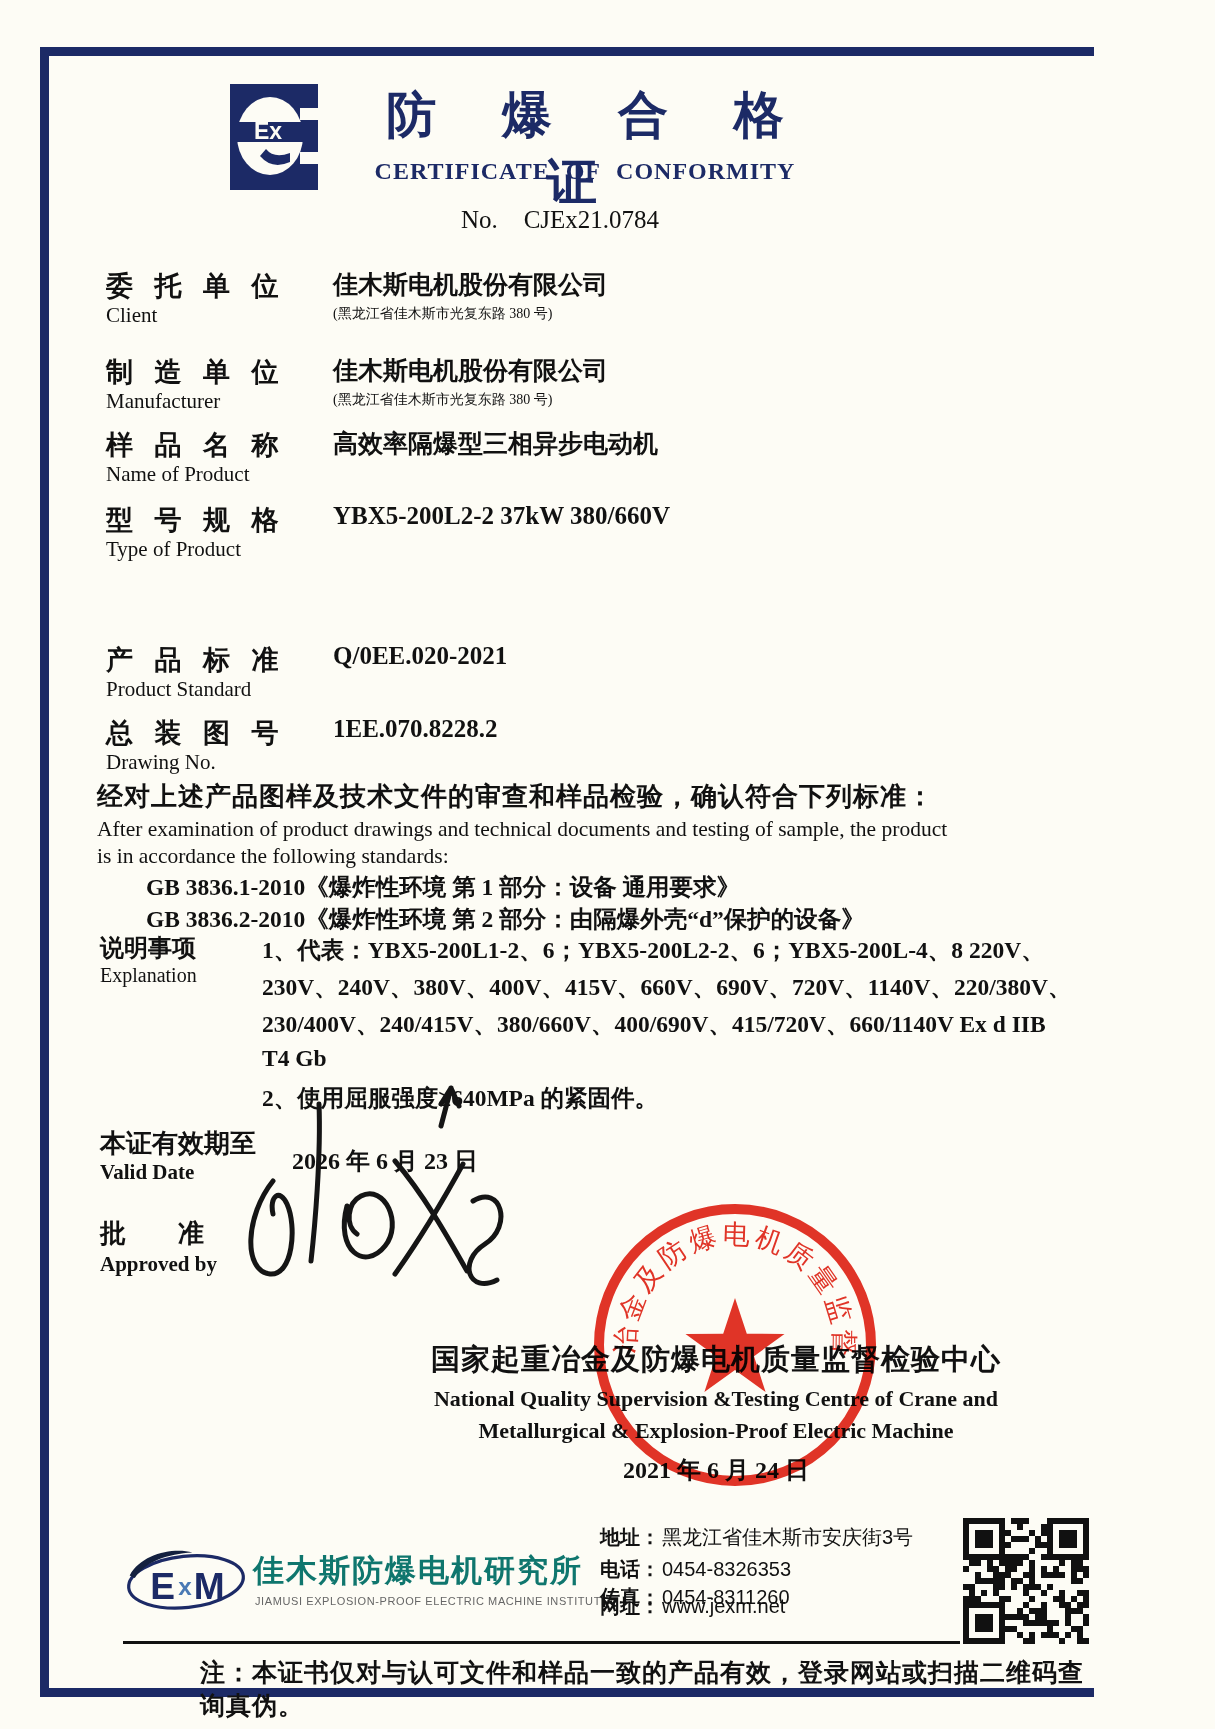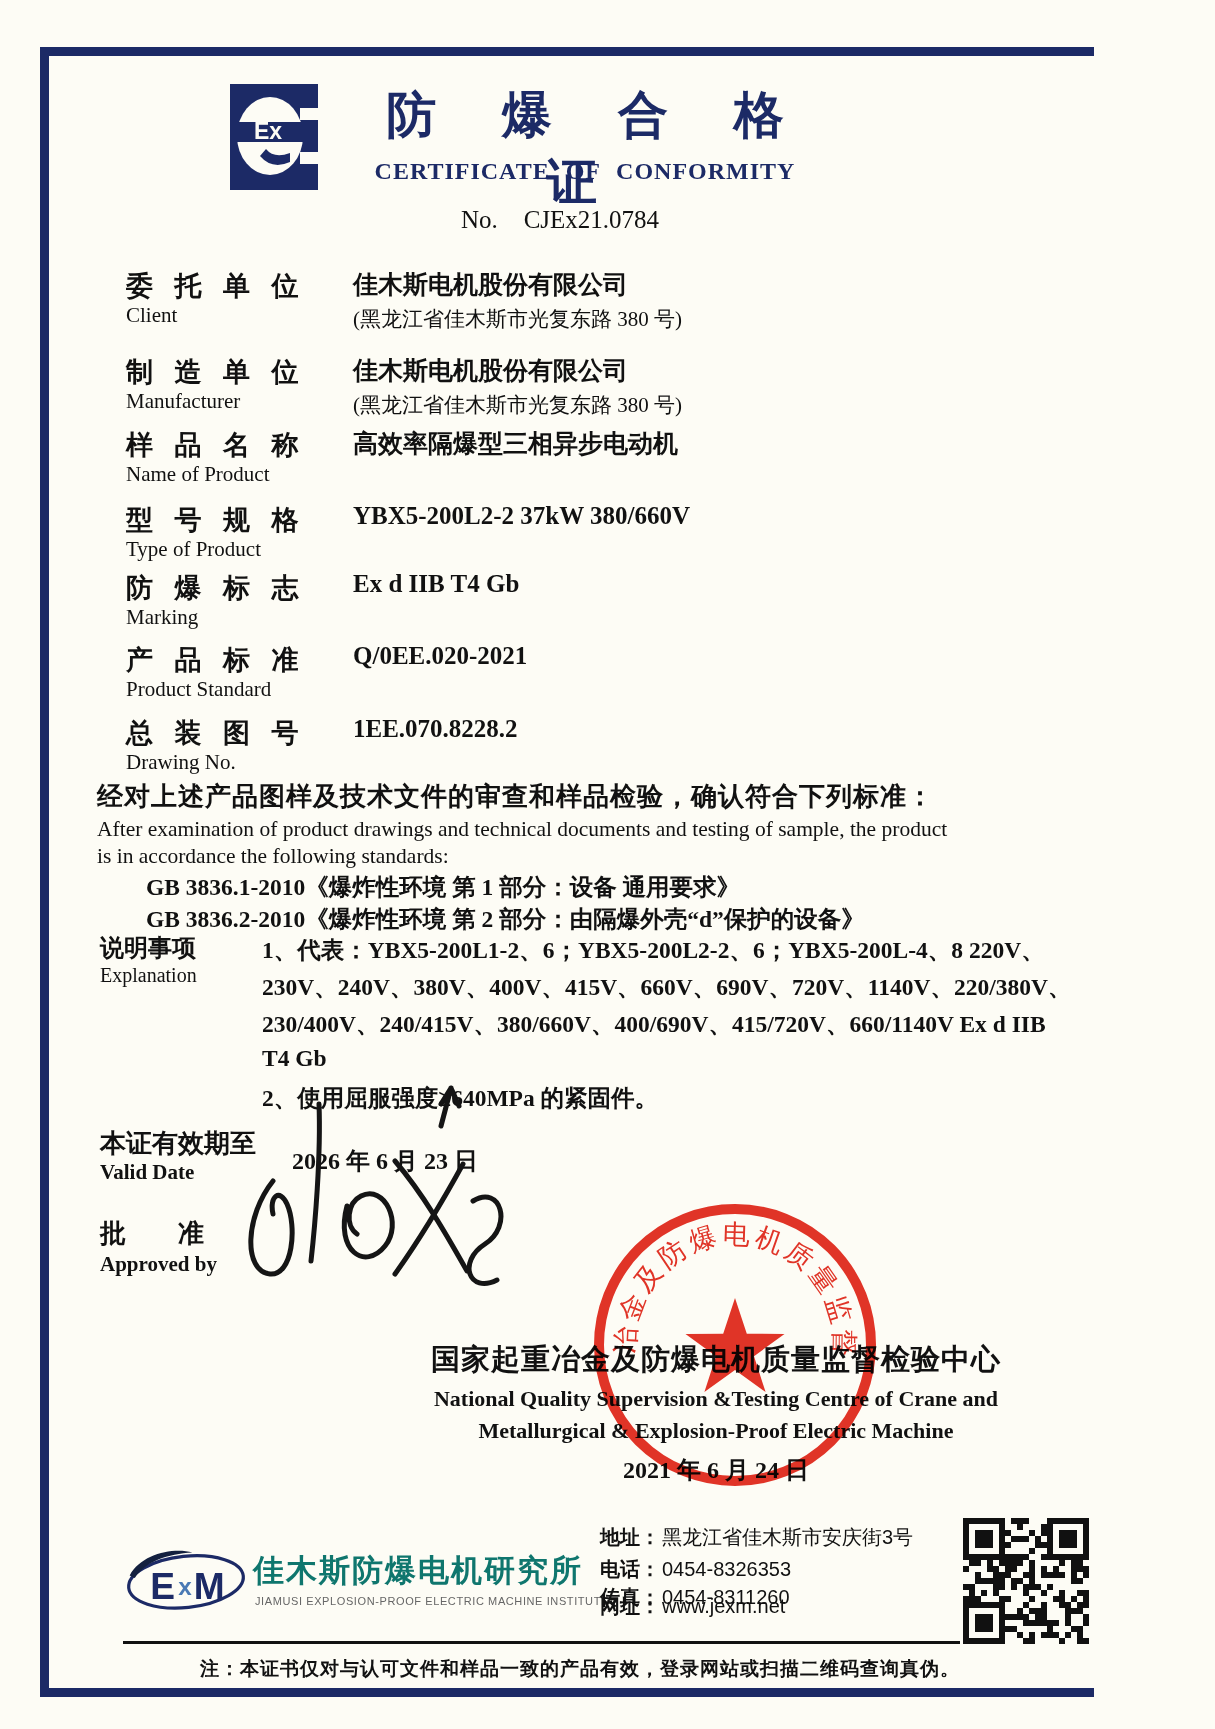--- a/index.html
+++ b/index.html
@@ -4,44 +4,44 @@
 <style>
   html,body{margin:0;padding:0;}
   body{background:#fdfcf5;font-family:"Liberation Sans","DejaVu Sans",sans-serif;color:#111;}
   .page{position:relative;width:1094px;height:1729px;background:#fdfcf5;overflow:hidden;}
   .abs{position:absolute;}
   .frame{position:absolute;left:40px;top:47px;width:1121px;height:1632px;border:9px solid #1c2a66;}
   .title-cn{left:330px;top:82px;width:510px;text-align:center;font-size:50px;font-weight:bold;color:#1c2a66;letter-spacing:26px;text-indent:26px;}
   .title-en{left:330px;top:158px;width:510px;text-align:center;font-family:"Liberation Serif","DejaVu Serif",serif;font-size:24px;font-weight:bold;color:#1c2a66;letter-spacing:1px;word-spacing:9px;}
   .no-line{left:330px;top:206px;width:460px;text-align:center;font-family:"Liberation Serif","DejaVu Serif",serif;font-size:25px;color:#111;}
   .no-line .no-label{margin-right:26px;}
-  .field{position:absolute;left:126px;width:980px;height:84px;}
+  .field{position:absolute;left:106px;width:980px;height:84px;}
   .f-cn{position:absolute;left:0;top:0;font-size:27px;font-weight:bold;letter-spacing:7px;white-space:nowrap;}
   .f-en{position:absolute;left:0;top:35px;font-family:"Liberation Serif","DejaVu Serif",serif;font-size:21px;white-space:nowrap;}
   .f-val{position:absolute;left:227px;top:0;font-family:"Liberation Serif","DejaVu Serif",serif;font-size:25px;font-weight:600;white-space:nowrap;}
-  .f-note{position:absolute;left:227px;top:37px;font-family:"Liberation Serif","DejaVu Serif",serif;font-size:21px;white-space:nowrap;}
+  .f-note{position:absolute;left:227px;top:37px;font-family:"Liberation Serif","DejaVu Serif",serif;font-size:14px;white-space:nowrap;}
   .stmt-cn{left:97px;top:779px;font-size:26px;font-weight:bold;letter-spacing:1px;}
   .stmt-en{font-family:"Liberation Serif","DejaVu Serif",serif;font-size:21.5px;}
   .gb{font-family:"Liberation Serif","DejaVu Serif",serif;font-size:23.5px;font-weight:600;}
   .expl-line{font-family:"Liberation Serif","DejaVu Serif",serif;font-size:23.5px;font-weight:600;white-space:nowrap;}
   .lbl-big{font-size:26px;font-weight:bold;}
   .lbl-en{font-family:"Liberation Serif","DejaVu Serif",serif;font-size:21px;font-weight:bold;}
   .serif-val{font-family:"Liberation Serif","DejaVu Serif",serif;font-size:24px;font-weight:600;margin-top:16px;}
   .issuer{left:416px;top:1340px;width:600px;text-align:center;}
   .issuer .cn{font-size:29px;font-weight:bold;letter-spacing:1px;}
   .issuer .en{font-family:"Liberation Serif","DejaVu Serif",serif;font-size:22px;font-weight:600;margin-top:6px;}
   .issuer .date{font-family:"Liberation Serif","DejaVu Serif",serif;font-size:24px;font-weight:600;margin-top:10px;}
   .stamp{left:590px;top:1200px;mix-blend-mode:multiply;opacity:.93;}
   .sig{left:235px;top:1066px;}
   .inst-cn{left:253px;top:1550px;font-size:31px;font-weight:bold;color:#0f766e;letter-spacing:2px;}
   .inst-en{left:255px;top:1595px;font-size:11px;color:#666;letter-spacing:.6px;}
   .contact-row{position:absolute;left:600px;font-size:20px;white-space:nowrap;}
   .contact-row .c-lab{font-weight:bold;display:inline-block;width:62px;}
   .divider{left:123px;top:1641px;width:837px;height:3px;background:#111;}
-  .note{left:200px;top:1656px;font-size:19px;font-weight:bold;letter-spacing:1px;}
+  .note{left:200px;top:1656px;font-size:25px;font-weight:bold;letter-spacing:1px;}
   .qr{left:963px;top:1518px;width:126px;height:126px;}
 </style>
 </head>
 <body>
 
 <div class="page">
   <div class="frame"></div>
 
   <div class="abs" style="left:230px;top:84px;">
     <svg width="88" height="106" viewBox="0 0 88 106">
@@ -75,25 +75,20 @@
   </div>
   <div class="field" style="top:427px;">
     <div class="f-cn">样 品 名 称</div>
     <div class="f-en">Name of Product</div>
     <div class="f-val">高效率隔爆型三相异步电动机</div>
   </div>
   <div class="field" style="top:502px;">
     <div class="f-cn">型 号 规 格</div>
     <div class="f-en">Type of Product</div>
     <div class="f-val">YBX5-200L2-2   37kW   380/660V</div>
-  </div>
-  <div class="field" style="top:570px;">
-    <div class="f-cn">防 爆 标 志</div>
-    <div class="f-en">Marking</div>
-    <div class="f-val">Ex d IIB T4 Gb</div>
   </div>
   <div class="field" style="top:642px;">
     <div class="f-cn">产 品 标 准</div>
     <div class="f-en">Product Standard</div>
     <div class="f-val">Q/0EE.020-2021</div>
   </div>
   <div class="field" style="top:715px;">
     <div class="f-cn">总 装 图 号</div>
     <div class="f-en">Drawing No.</div>
     <div class="f-val">1EE.070.8228.2</div>

